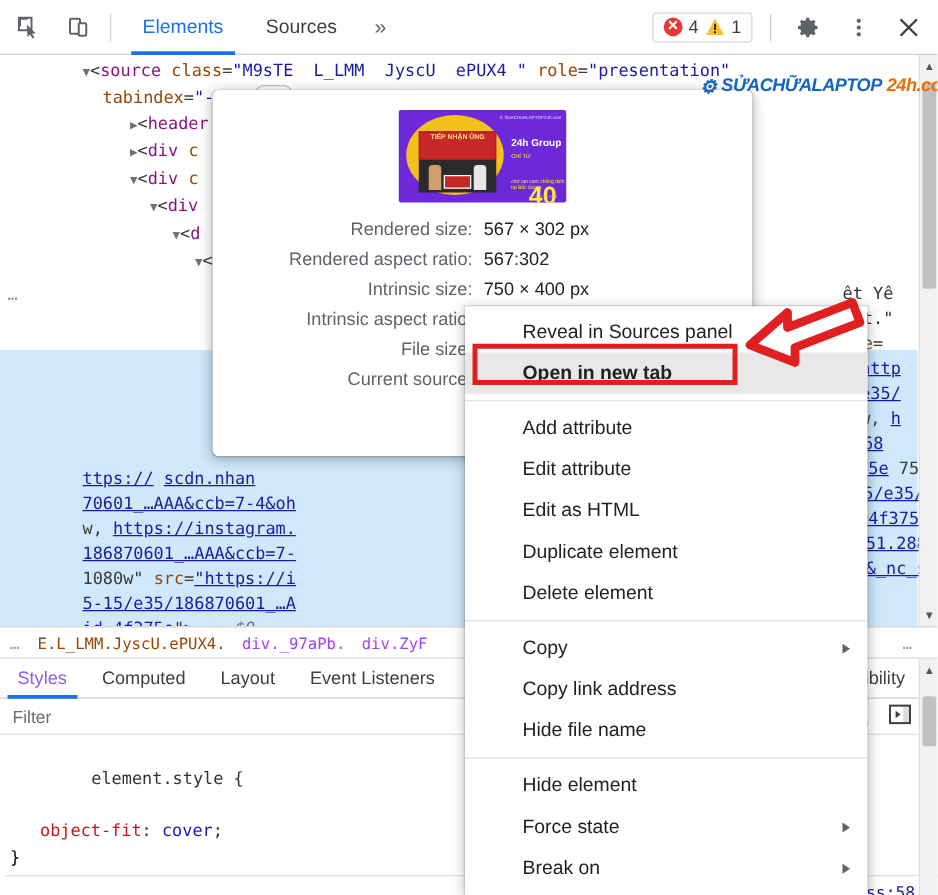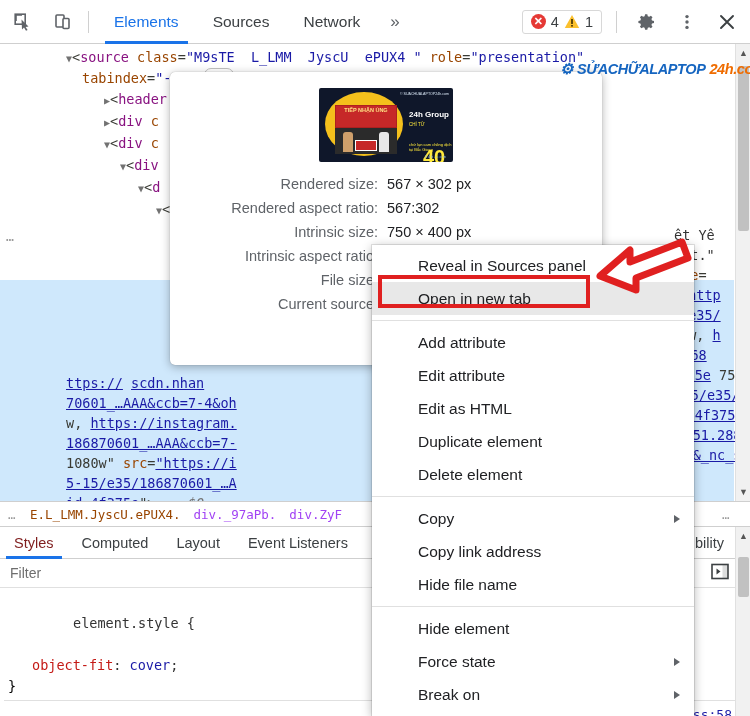--- a/index.html
+++ b/index.html
@@ -107,21 +107,21 @@
 
   
   .tooltip {
     position:absolute; left:170px; top:72px; width:432px; height:293px;
     background:#fff; border-radius:5px; z-index:20;
     box-shadow:0 2px 10px rgba(0,0,0,.30), 0 0 1px rgba(0,0,0,.35);
     padding:12px 10px 8px 10px;
   }
   .tt-img {
     width:134px; height:74px; margin:4px auto 10px auto;
-    background:#0f172a; border-radius:2px; position:relative; overflow:hidden;
+    background:#6d28d9; border-radius:2px; position:relative; overflow:hidden;
   }
   .tt-img .yellowblob {
     position:absolute; left:6px; top:4px; width:78px; height:64px;
     background:#f4c01c; border-radius:50%;
   }
   .tt-img .redsign {
     position:absolute; left:16px; top:17px; width:62px; height:23px;
     background:#c62828; border:1px solid #ad2020;
   }
   .tt-img .signtext {
@@ -168,21 +168,21 @@
     position:absolute; left:372px; top:245px; width:322px; height:471px;
     background:#fff; z-index:40;
     box-shadow:0 2px 10px rgba(0,0,0,.30), 0 0 0 1px rgba(0,0,0,.10);
     padding:4px 0;
     font-family:"Liberation Sans",sans-serif;
   }
   .mi {
     position:relative; height:33px; display:flex; align-items:center;
     padding-left:46px; padding-right:16px; font-size:15.5px; color:#202124;
   }
-  .mi.hl { background:#e8e8e8; }
+  .mi.hl { background:#e8e8e8;font-weight:bold; }
   .mi .sub {
     position:absolute; right:14px; top:50%; transform:translateY(-50%);
     width:0;height:0;border-top:4.5px solid transparent;
     border-bottom:4.5px solid transparent;border-left:6px solid #5f6368;
   }
   .midiv { height:1px; background:#e0e0e0; margin:5px 0; }
 
   
   .redbox {
     position:absolute; left:378px; top:275px; width:212px; height:33px;
@@ -207,21 +207,21 @@
     position:absolute; left:0; top:527px; width:750px; height:189px; background:#fff;
   }
   .styletabs {
     height:32px; display:flex; align-items:center; border-bottom:1px solid #cfcfcf;
     position:relative;
   }
   .stab {
     position:relative; height:32px; padding:0 14px;
     display:flex; align-items:center; font-size:14.5px; color:#3c4043;
   }
-  .stab.active { color:#7f1d1d; }
+  .stab.active { color:#8b5cf6; }
   .stab.active::after {
     content:""; position:absolute; left:6px; right:6px; bottom:0; height:3px; background:#1a73e8;
   }
   .stab.right { margin-left:auto; }
   .filterbar {
     height:29px; display:flex; align-items:center; border-bottom:1px solid #e0e0e0;
     padding-left:10px; position:relative;
   }
   .filtertext { font-size:14px; color:#6e6e6e; }
   .filter-icons {
@@ -265,21 +265,20 @@
     <div class="tb-icon">
       <svg width="20" height="20" viewBox="0 0 20 20" fill="none">
         <rect x="3" y="3" width="8" height="12" rx="1" stroke="#5f6368" stroke-width="1.6"></rect>
         <rect x="10" y="6.5" width="6" height="10" rx="1" stroke="#5f6368" stroke-width="1.6" fill="#fff"></rect>
       </svg>
     </div>
     <div class="tb-sep"></div>
     <div class="tabs">
       <div class="tab active">Elements</div>
       <div class="tab">Sources</div>
-      <div class="tab">Network</div>
       <div class="tab chev">»</div>
     </div>
     <div class="tb-right">
       <div class="counters">
         <span class="err-dot">✕</span>
         <span class="cnt-num">4</span>
         <span class="warn-tri">
           <svg width="16" height="15" viewBox="0 0 16 15">
             <path d="M8 1 L15.2 14 L0.8 14 Z" fill="#fbc02d"></path>
             <rect x="7.2" y="5" width="1.6" height="5" fill="#3c2c00"></rect>

